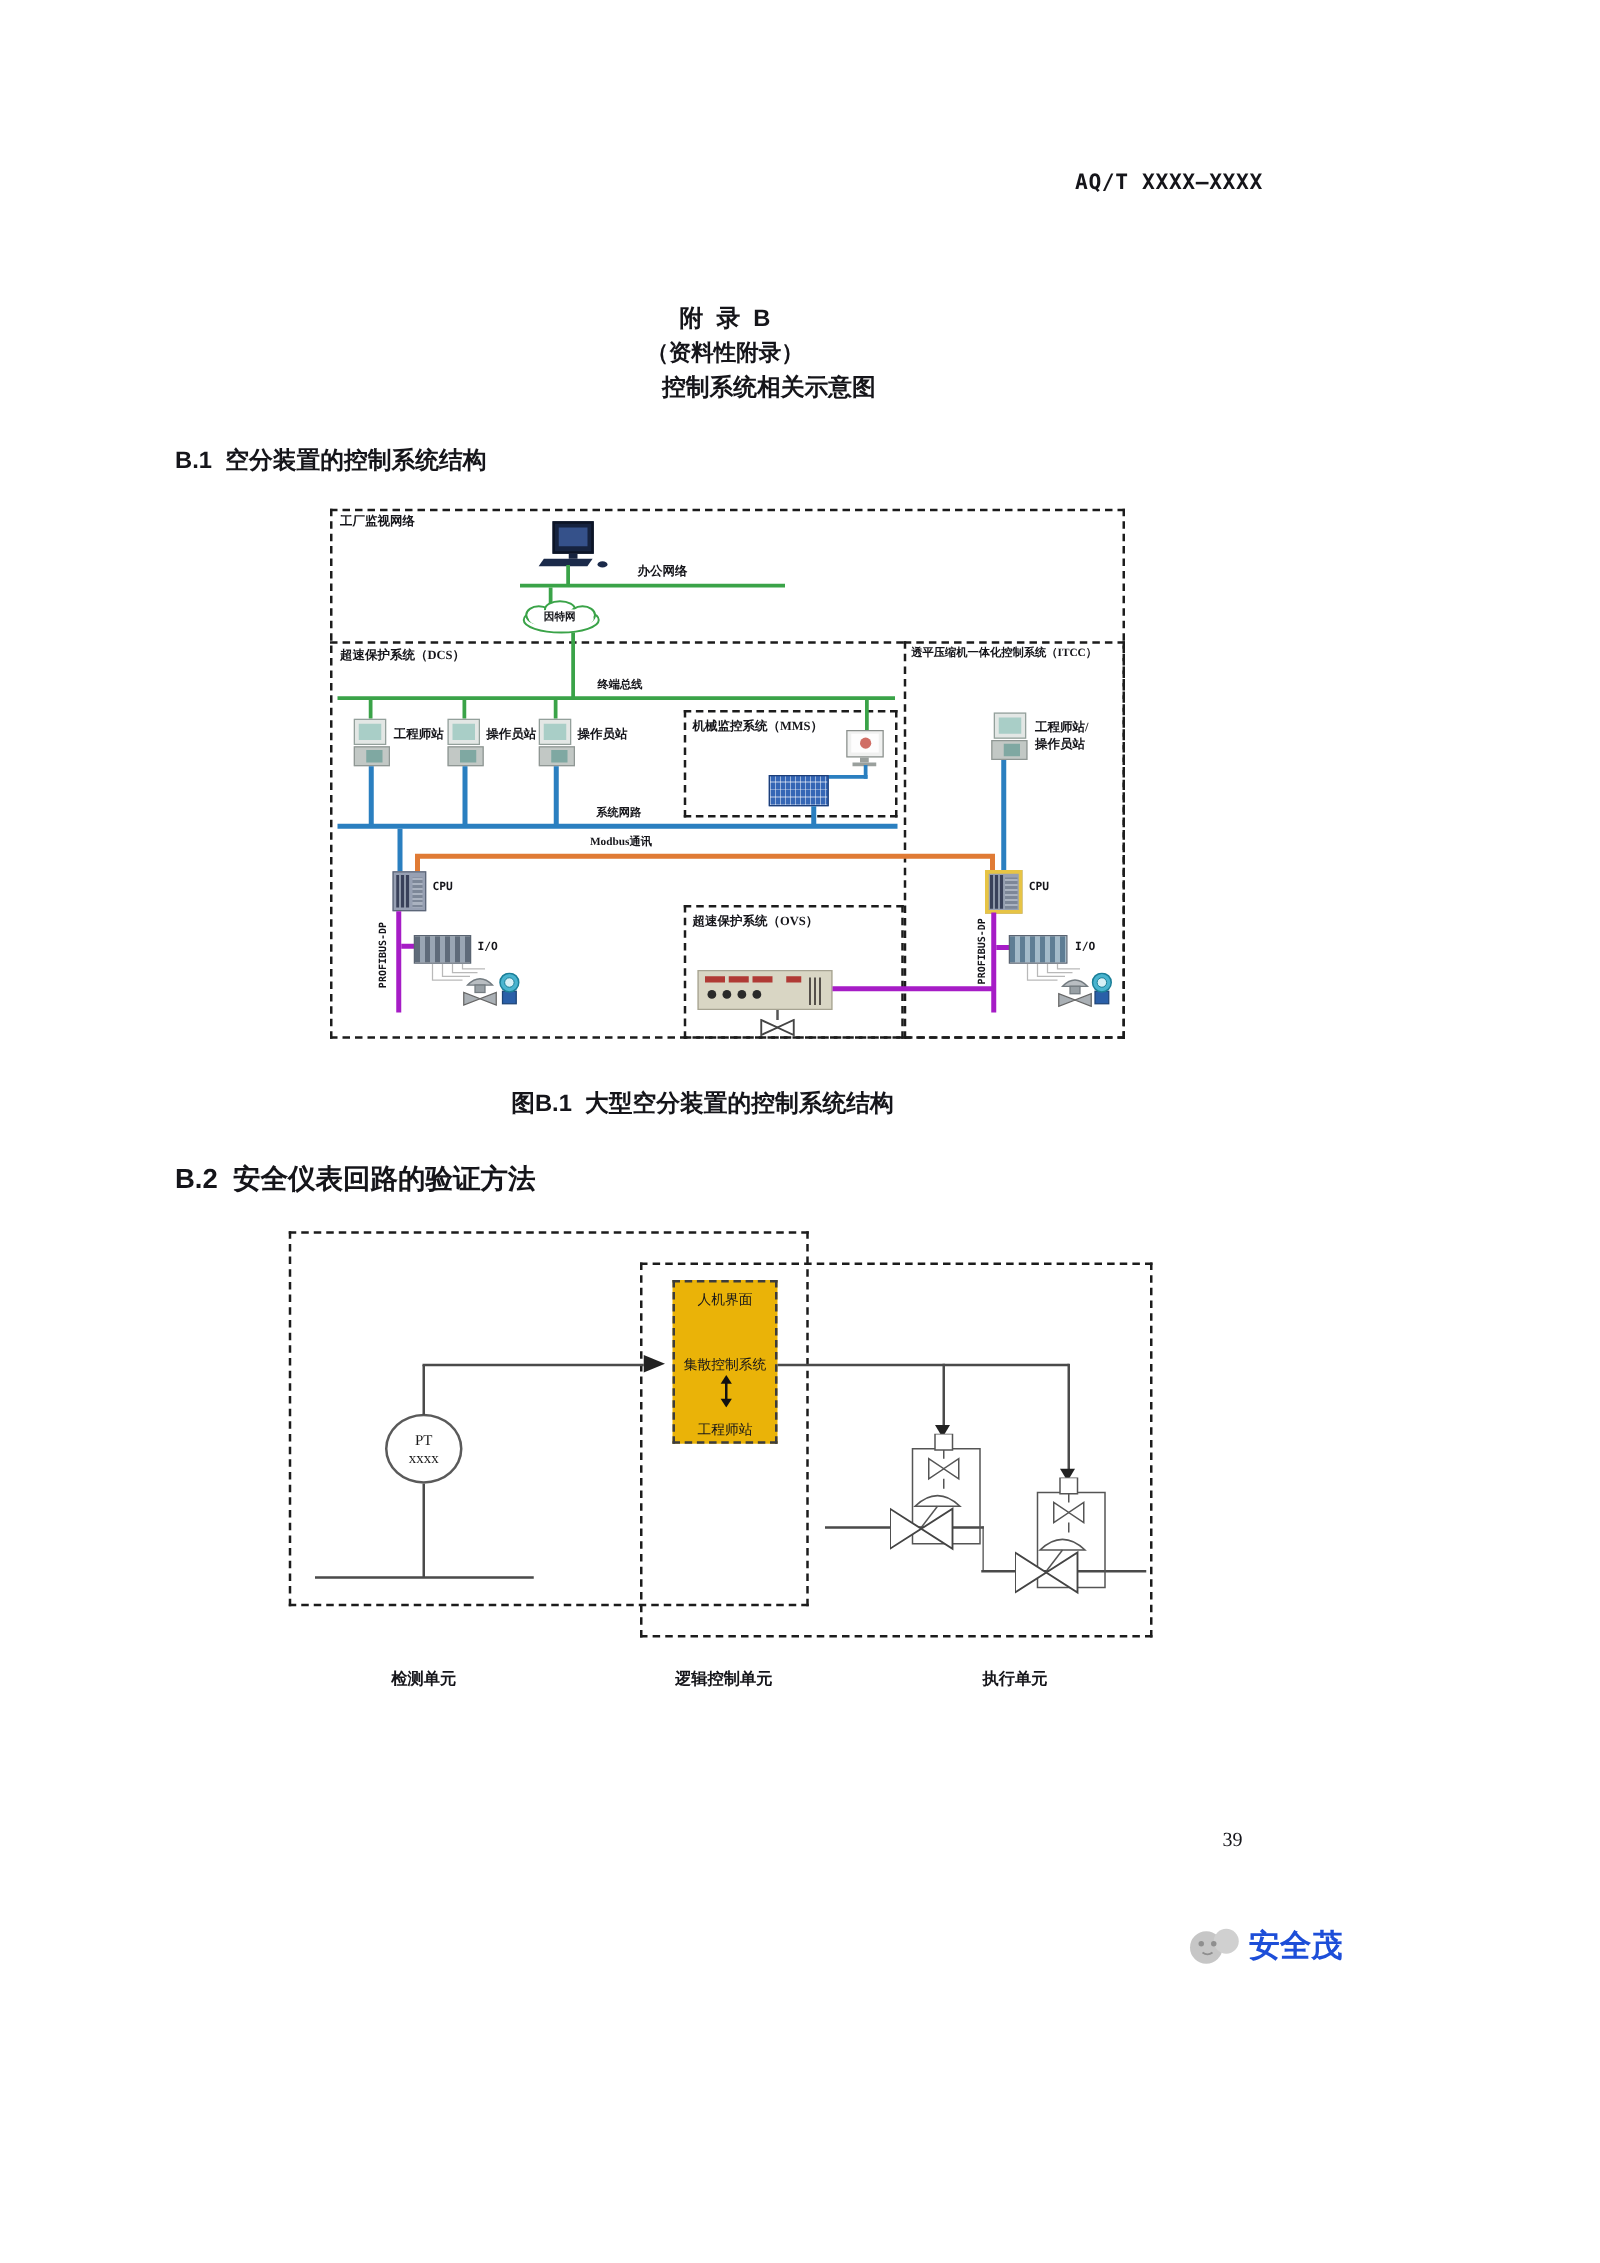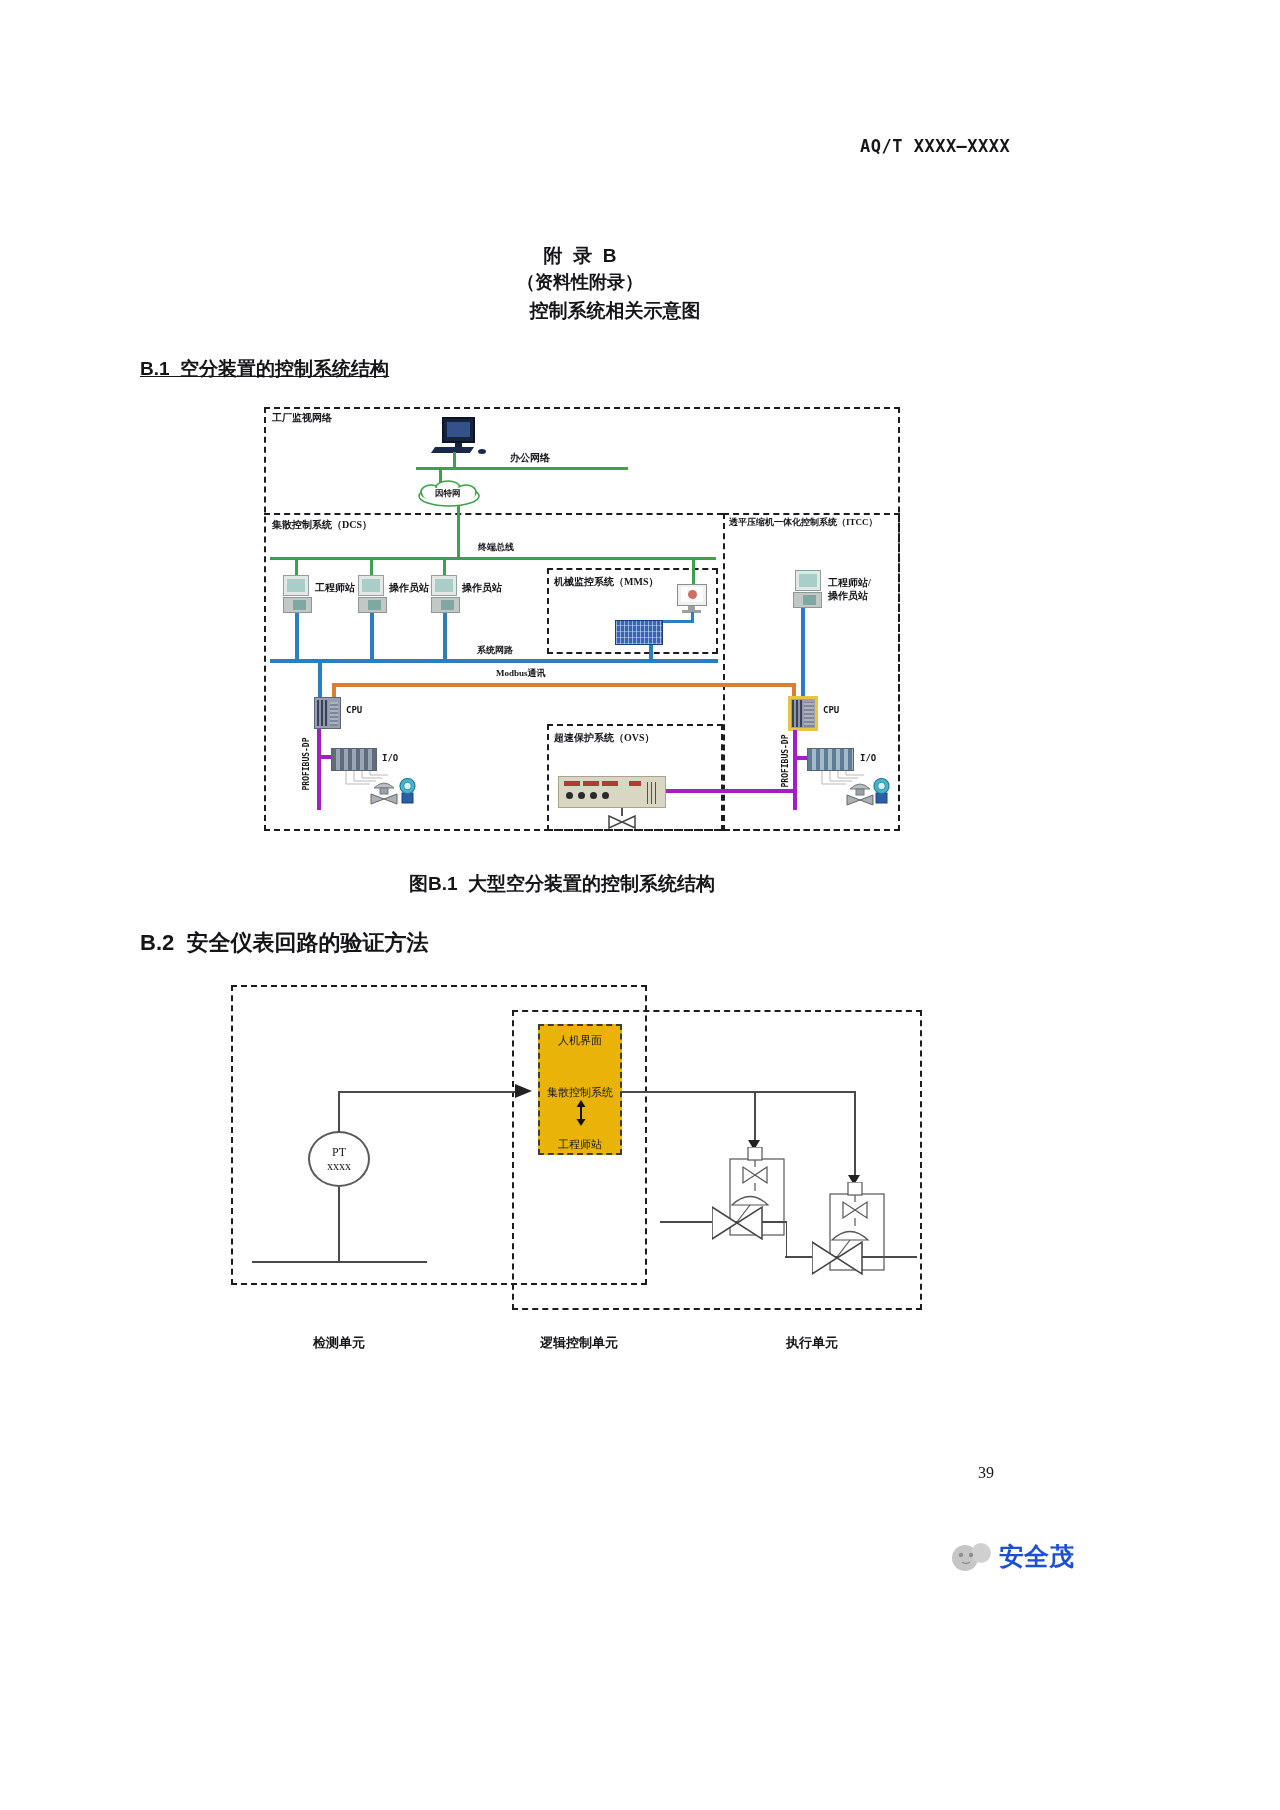--- a/index.html
+++ b/index.html
@@ -40,30 +40,30 @@
 <body>
 
 <div class="page">
 
   <div class="lbl mono" style="left:848px;top:137px;font-size:17px;letter-spacing:.5px;">AQ/T XXXX—XXXX</div>
 
   <div class="lbl center" style="left:0;top:246px;width:1136px;font-size:19px;">附  录  B</div>
   <div class="lbl center" style="left:0;top:273px;width:1136px;font-size:18px;">（资料性附录）</div>
   <div class="lbl center" style="left:0;top:301px;width:1136px;font-size:19px;padding-left:35px;">控制系统相关示意图</div>
 
-  <div class="lbl" style="left:128px;top:359px;font-size:19px;text-decoration:underline;">B.1  空分装置的控制系统结构</div>
+  <div class="lbl" style="left:128px;top:359px;font-size:19px;">B.1  空分装置的控制系统结构</div>
 
   <div class="dashbox" style="left:252px;top:407px;width:636px;height:424px;"></div>
   <div class="abs" style="left:252px;top:513px;width:459px;border-top:2px dashed #1c1c1c;"></div>
   <div class="dashbox" style="left:711px;top:513px;width:177px;height:318px;"></div>
   <div class="dashbox" style="left:535px;top:568px;width:171px;height:86px;"></div>
   <div class="dashbox" style="left:535px;top:724px;width:176px;height:107px;"></div>
 
   <div class="lbl cn-serif" style="left:260px;top:412px;font-size:10px;">工厂监视网络</div>
-  <div class="lbl cn-serif" style="left:260px;top:519px;font-size:10px;">集散控制系统（DCS）</div>
+  <div class="lbl cn-serif" style="left:260px;top:519px;font-size:10px;">超速保护系统（DCS）</div>
   <div class="lbl cn-serif" style="left:717px;top:518px;font-size:9px;">透平压缩机一体化控制系统（ITCC）</div>
   <div class="lbl cn-serif" style="left:542px;top:576px;font-size:10px;">机械监控系统（MMS）</div>
   <div class="lbl cn-serif" style="left:542px;top:732px;font-size:10px;">超速保护系统（OVS）</div>
 
   <div class="abs" style="left:420px;top:416px;width:56px;height:40px;">
     <div class="abs" style="left:10px;top:1px;width:33px;height:26px;background:#16233f;border:2px solid #0c1426;box-sizing:border-box;">
       <div class="abs" style="left:3px;top:3px;right:3px;bottom:4px;background:#35518a;"></div>
     </div>
     <div class="abs" style="left:23px;top:27px;width:7px;height:4px;background:#16233f;"></div>
     <div class="abs" style="left:1px;top:31px;width:39px;height:6px;background:#1b2a4a;transform:skewX(-35deg);"></div>
@@ -139,21 +139,21 @@
   <div class="hline b" style="left:651px;top:620px;width:31px;height:3px;"></div>
   <div class="abs" style="left:603px;top:620px;width:48px;height:25px;background:#3566b5;border:1px solid #1d3f7a;box-sizing:border-box;
               background-image:repeating-linear-gradient(90deg,rgba(255,255,255,.5) 0 1px,transparent 1px 4px),
                                repeating-linear-gradient(0deg,rgba(255,255,255,.35) 0 1px,transparent 1px 6px);"></div>
   <div class="vline b" style="left:637px;top:645px;width:3.5px;height:15px;"></div>
 
   <div class="hline b" style="left:258px;top:659px;width:448px;height:4px;"></div>
   <div class="lbl cn-serif" style="left:465px;top:646px;font-size:9px;">系统网路</div>
 
   <div class="hline o" style="left:320px;top:683px;width:464px;height:3.5px;"></div>
-  <div class="lbl cn-serif" style="left:484px;top:669px;font-size:9px;">Modbus通讯</div>
+  <div class="lbl cn-serif" style="left:460px;top:669px;font-size:9px;">Modbus通讯</div>
   <div class="vline o" style="left:320px;top:686px;width:3.5px;height:11px;"></div>
   <div class="vline o" style="left:780px;top:686px;width:3.5px;height:10px;"></div>
 
   <div class="vline b" style="left:306px;top:663px;width:3.5px;height:34px;"></div>
   <div class="cpu-box" style="left:302px;top:697px;width:27px;height:32px;">
     <div class="stripes"></div>
       <div class="slats"></div>
   </div>
   <div class="lbl mono" style="left:334px;top:706px;font-size:9px;">CPU</div>
   <div class="vline p" style="left:305px;top:729px;width:4px;height:81px;"></div>

